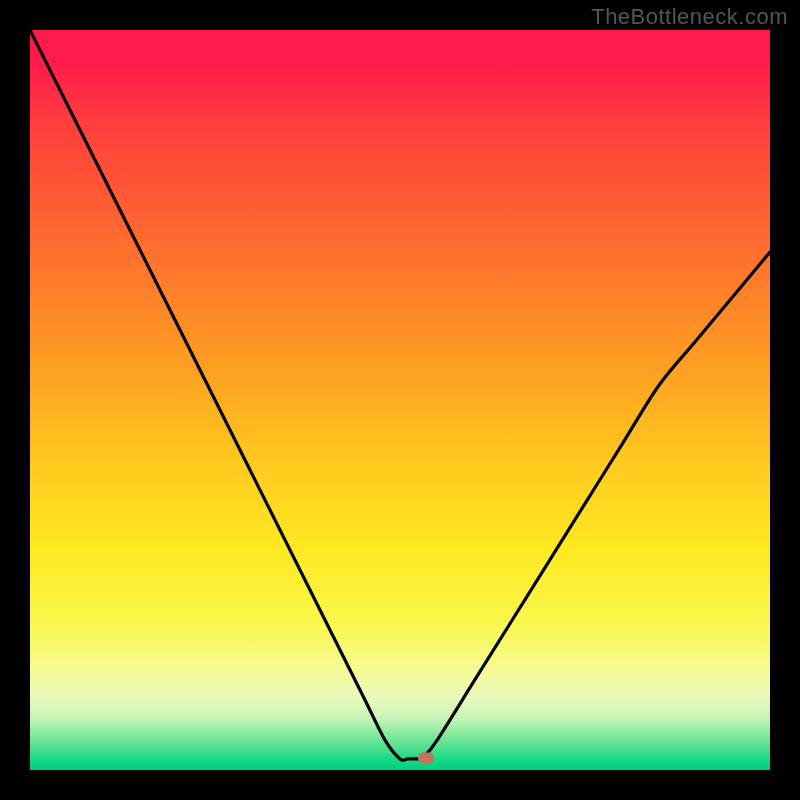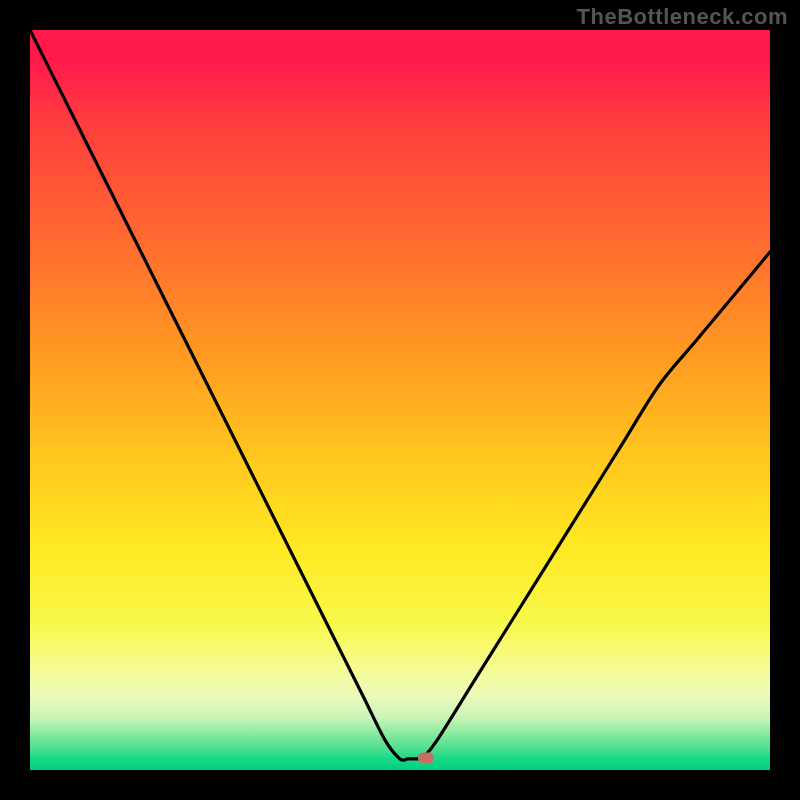--- a/index.html
+++ b/index.html
@@ -16,21 +16,21 @@
     width: 800px;
     height: 800px;
     background: #000;
   }
   .watermark {
     position: absolute;
     top: 4px;
     right: 12px;
     color: #555;
     font-size: 22px;
-    font-weight: bold;
+    font-weight: normal;
     letter-spacing: 0.5px;
     z-index: 10;
     user-select: none;
   }
   .plot-area {
     position: absolute;
     left: 30px;
     top: 30px;
     width: 740px;
     height: 740px;

